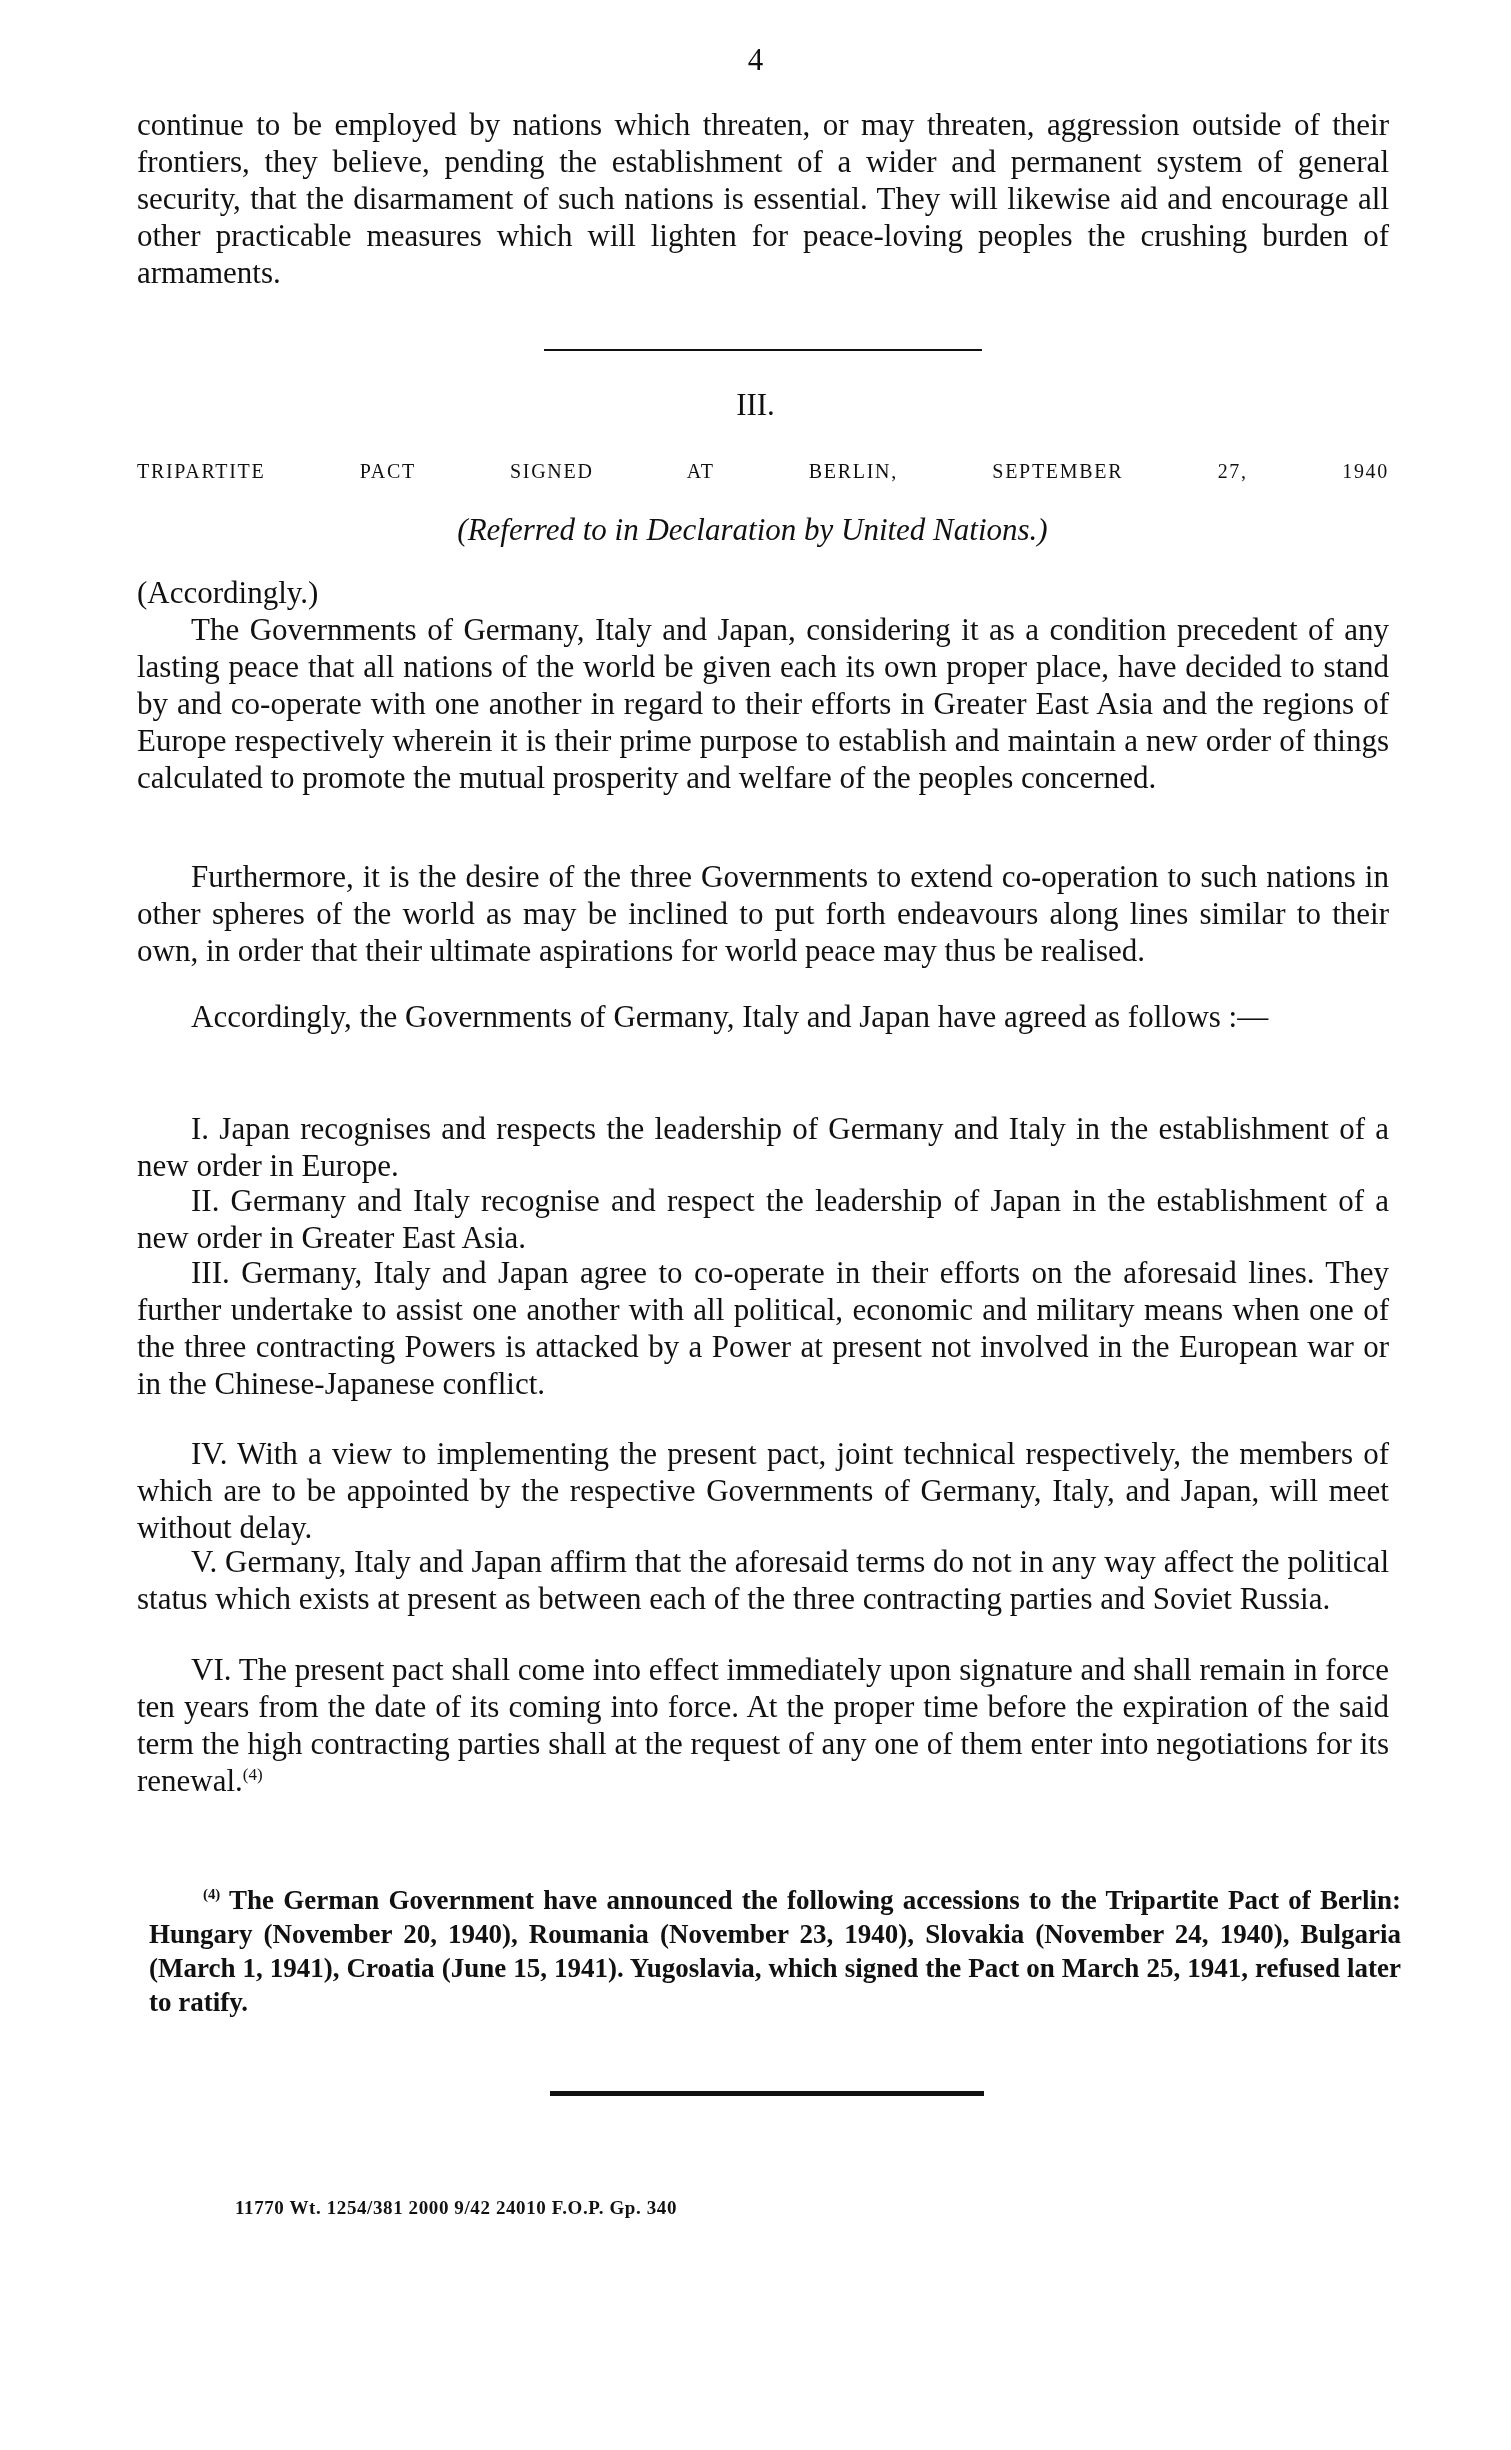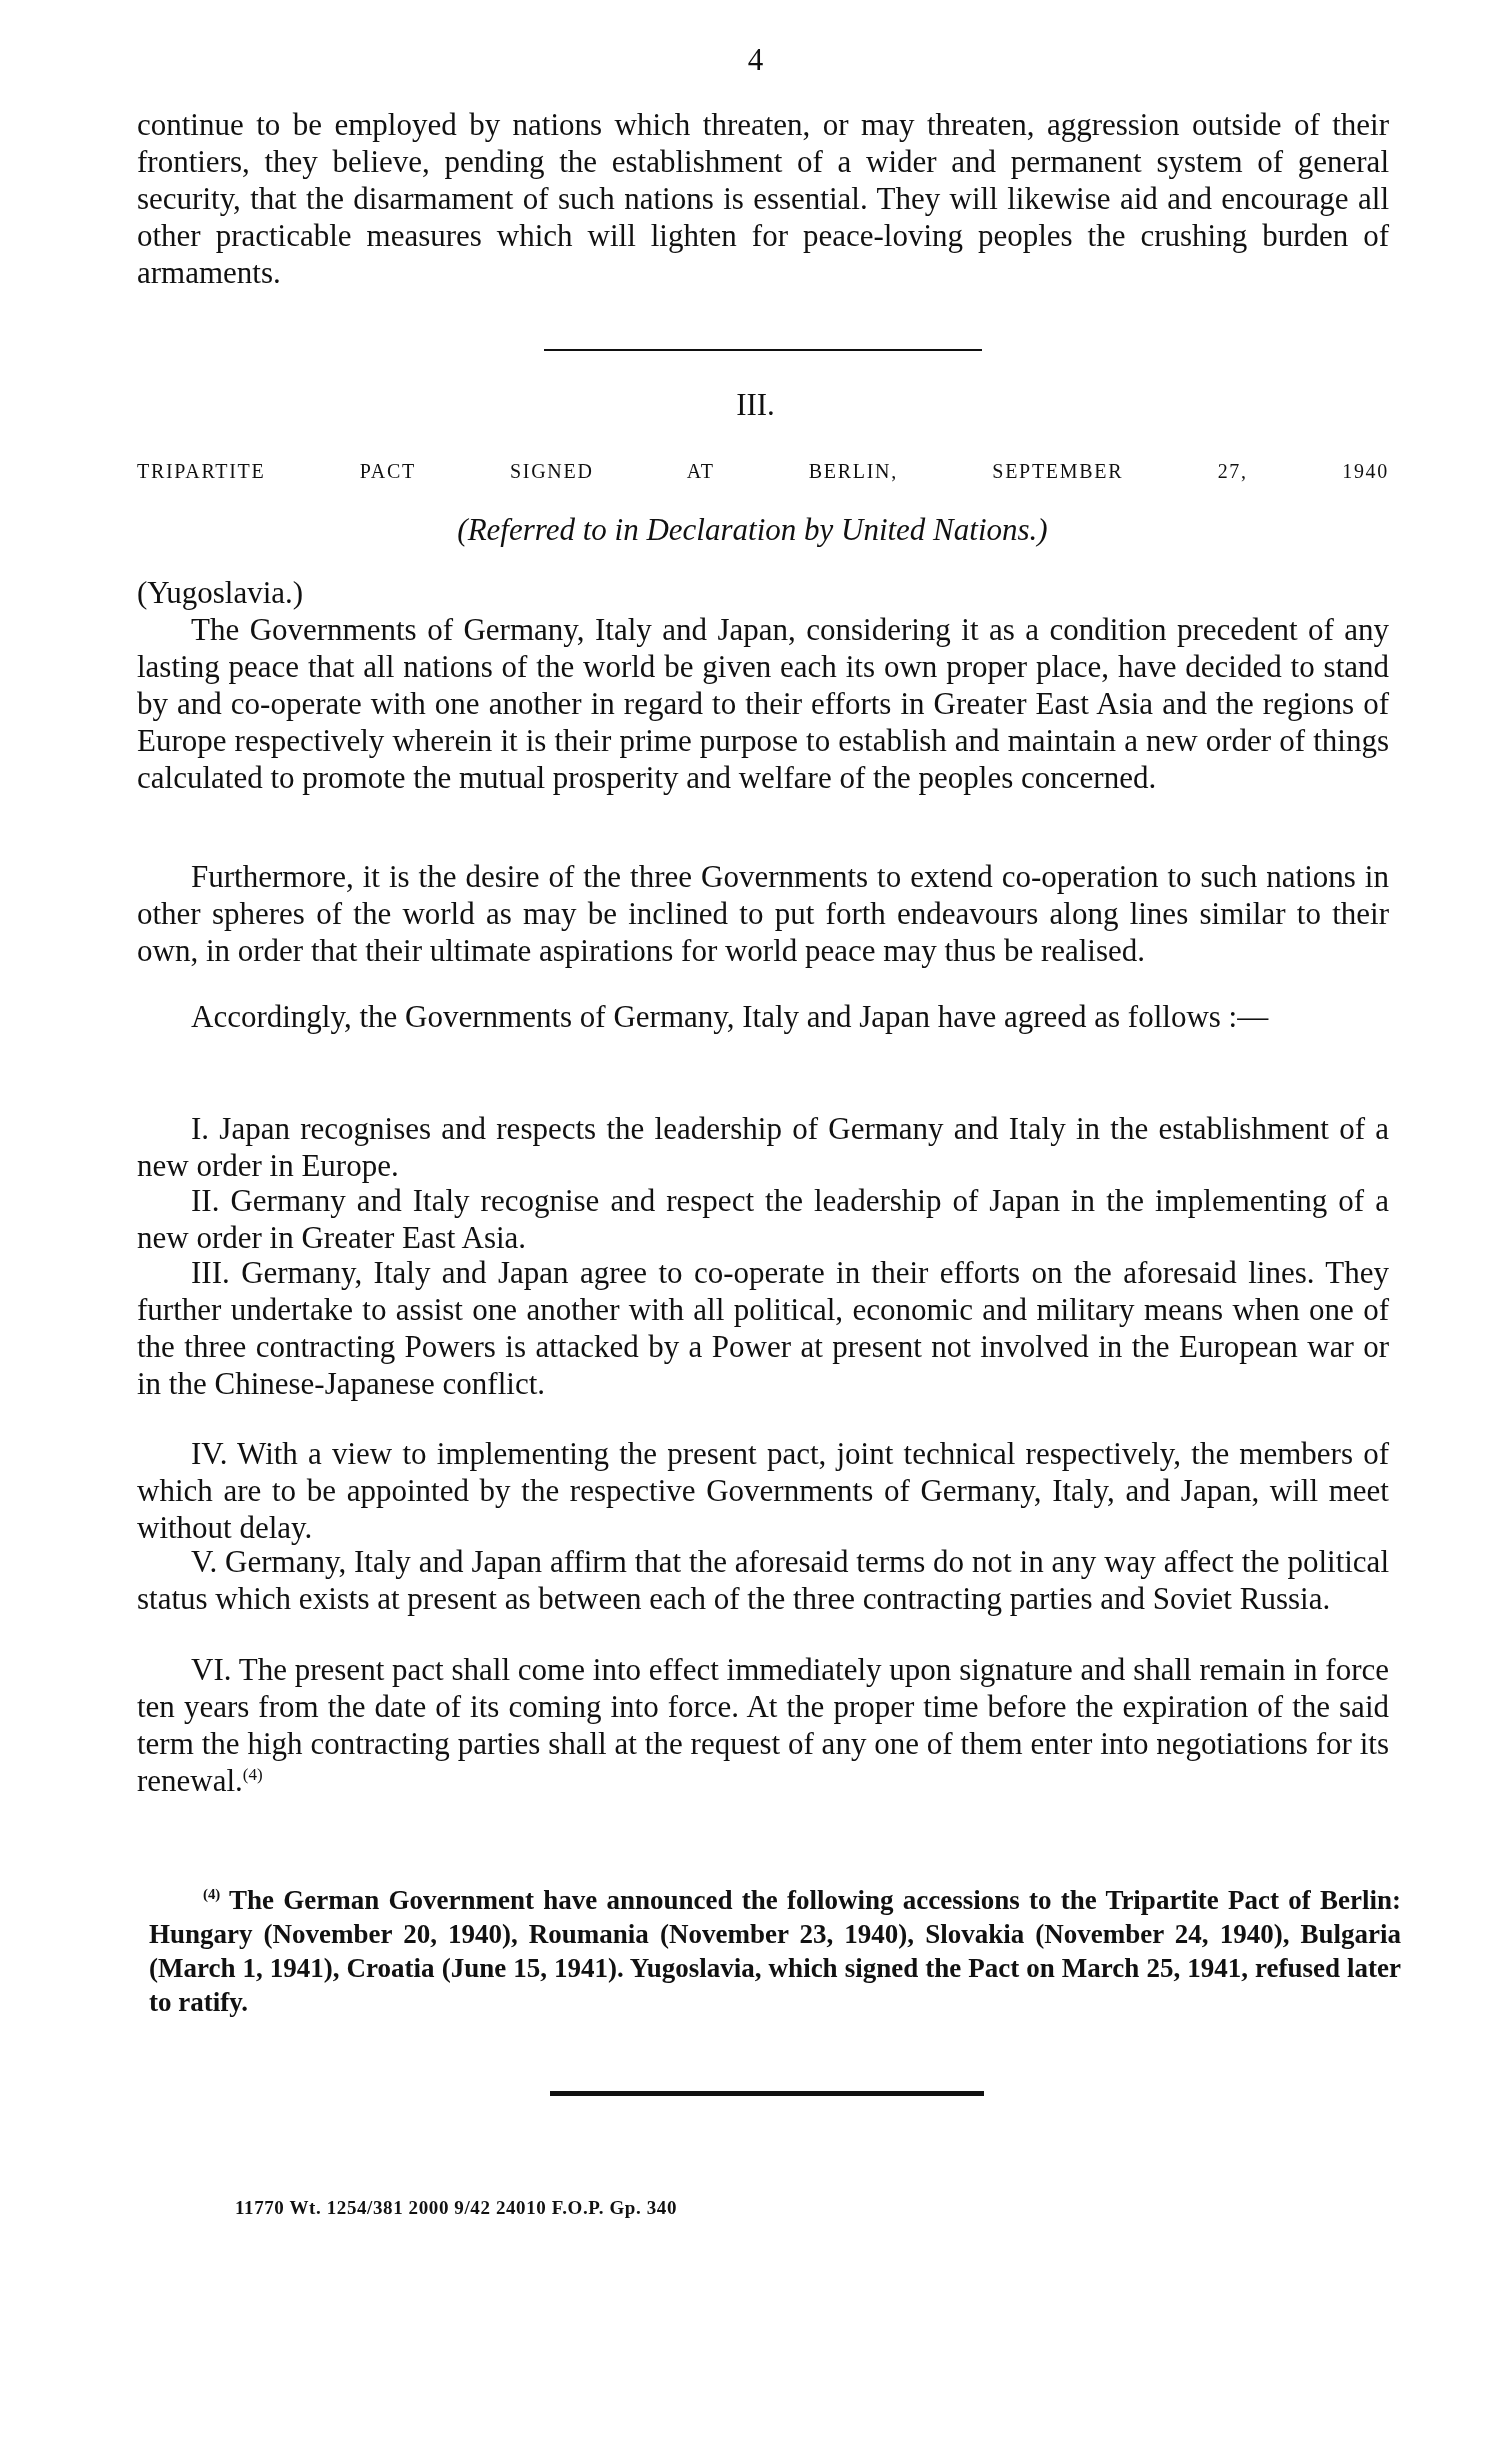--- a/index.html
+++ b/index.html
@@ -28,33 +28,33 @@
 <p class="abs col para last-left" style="top:106px;">continue to be employed by nations which threaten, or may threaten, aggression outside of their frontiers, they believe, pending the establishment of a wider and permanent system of general security, that the disarmament of such nations is essential. They will likewise aid and encourage all other practicable measures which will lighten for peace-loving peoples the crushing burden of armaments.</p>
 
 <div class="abs rule" style="left:544px; top:349px; width:438px; height:2.3px;"></div>
 
 <div class="abs section-num">III.</div>
 
 <div class="abs col title">TRIPARTITE PACT SIGNED AT BERLIN, SEPTEMBER 27, 1940</div>
 
 <div class="abs subtitle">(Referred to in Declaration by United Nations.)</div>
 
-<div class="abs col translation">(Yugoslavia.)</div>
+<div class="abs col translation">(Accordingly.)</div>
 
 <p class="abs col para indent last-left" style="top:611px;">The Governments of Germany, Italy and Japan, considering it as a condition precedent of any lasting peace that all nations of the world be given each its own proper place, have decided to stand by and co-operate with one another in regard to their efforts in Greater East Asia and the regions of Europe respectively wherein it is their prime purpose to establish and maintain a new order of things calculated to promote the mutual prosperity and welfare of the peoples concerned.</p>
 <p class="abs col para indent last-left" style="top:858px;">Furthermore, it is the desire of the three Governments to extend co-operation to such nations in other spheres of the world as may be inclined to put forth endeavours along lines similar to their own, in order that their ultimate aspirations for world peace may thus be realised.</p>
 <p class="abs col para indent last-left" style="top:998px;">Accordingly, the Governments of Germany, Italy and Japan have agreed as follows :—</p>
 
 <p class="abs col para indent last-left" style="top:1110px;">
   <span>I.</span>
   <span>Japan recognises and respects the leadership of Germany and Italy in the establishment of a new order in Europe.</span>
 </p>
 <p class="abs col para indent last-left" style="top:1182px;">
   <span>II.</span>
-  <span>Germany and Italy recognise and respect the leadership of Japan in the implementing of a new order in Greater East Asia.</span>
+  <span>Germany and Italy recognise and respect the leadership of Japan in the establishment of a new order in Greater East Asia.</span>
 </p>
 <p class="abs col para indent last-left" style="top:1254px;">
   <span>III.</span>
   <span>Germany, Italy and Japan agree to co-operate in their efforts on the aforesaid lines. They further undertake to assist one another with all political, economic and military means when one of the three contracting Powers is attacked by a Power at present not involved in the European war or in the Chinese-Japanese conflict.</span>
 </p>
 <p class="abs col para indent last-left" style="top:1435px;">
   <span>IV.</span>
   <span>With a view to implementing the present pact, joint technical respectively, the members of which are to be appointed by the respective Governments of Germany, Italy, and Japan, will meet without delay.</span>
 </p>
 <p class="abs col para indent last-left" style="top:1543px;">

